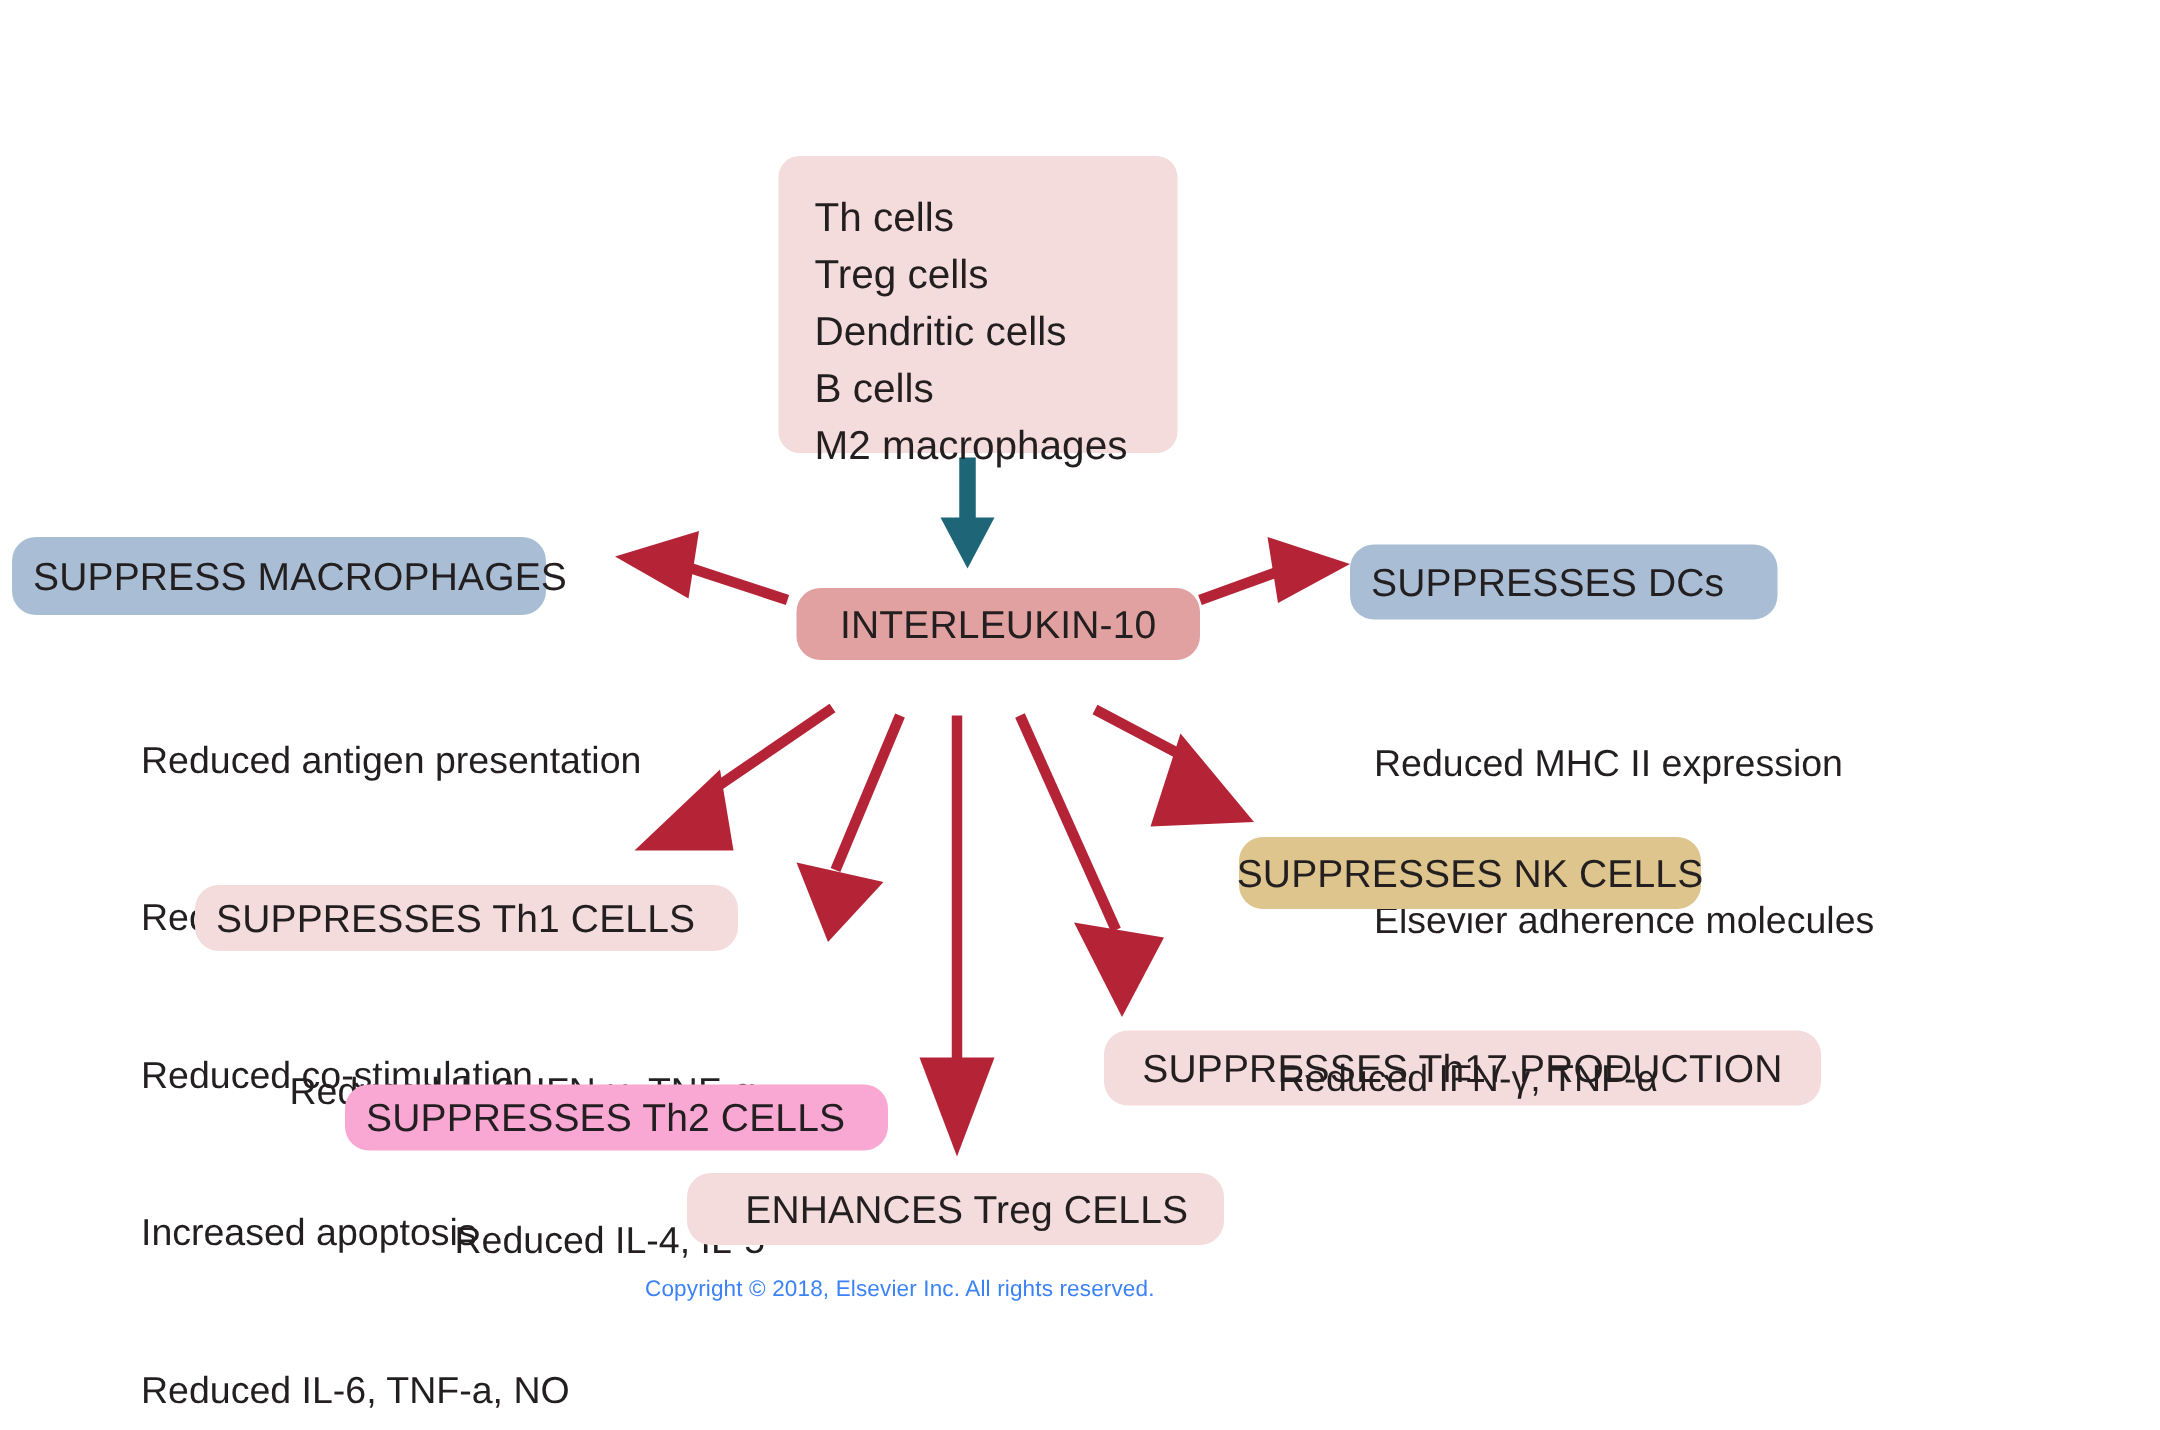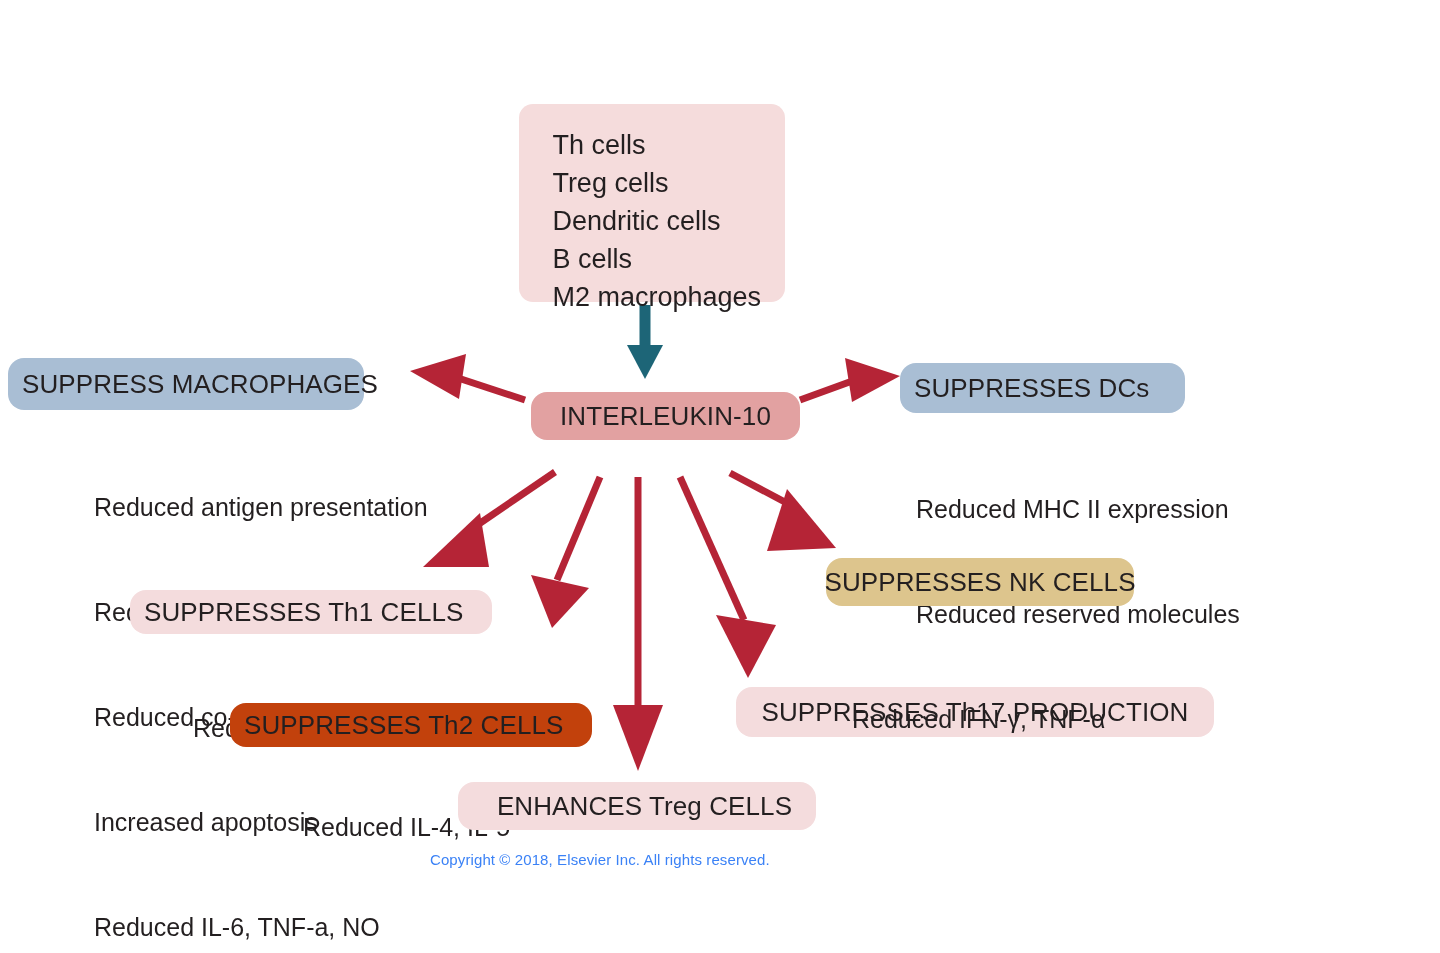--- a/index.html
+++ b/index.html
@@ -105,21 +105,21 @@
       <line x1="680" y1="477" x2="744" y2="620" stroke="#b52436" stroke-width="7"></line>
       <polygon points="716,615 776,625 748,678" fill="#b52436"></polygon>
     </g>
 
     <g>
       <line x1="730" y1="473" x2="800" y2="510" stroke="#b52436" stroke-width="7"></line>
       <polygon points="787,489 836,548 767,551" fill="#b52436"></polygon>
     </g>
   </svg>
 
-  <div class="node rounded-box src-box" style="left:519px; top:104px; width:266px; height:198px; background:#f5dcdc;justify-content:flex-end;">
+  <div class="node rounded-box src-box" style="left:519px; top:104px; width:266px; height:198px; background:#f5dcdc;">
     <span>Th cells
 Treg cells
 Dendritic cells
 B cells
 M2 macrophages</span>
   </div>
 
   <div class="node pill" style="left:531px; top:392px; width:269px; height:48px; background:#e2a1a1; justify-content:center;">
     <span class="cap-label">INTERLEUKIN-10</span>
   </div>
@@ -133,32 +133,32 @@
     <div>Reduced co-stimulation</div>
     <div>Increased apoptosis</div>
     <div>Reduced IL-6, TNF-a, NO</div>
   </div>
 
   <div class="node pill" style="left:900px; top:363px; width:285px; height:50px; background:#a9bed4;">
     <span class="cap-label">SUPPRESSES DCs</span>
   </div>
   <div class="detail" style="left:916px; top:422px;">
     <div>Reduced MHC II expression</div>
-    <div>Reduced reserved molecules</div>
+    <div>Elsevier adherence molecules</div>
     <div>Reduced co-stimulation</div>
   </div>
 
   <div class="node pill" style="left:130px; top:590px; width:362px; height:44px; background:#f4dcdd;">
     <span class="cap-label">SUPPRESSES Th1 CELLS</span>
   </div>
   <div class="detail" style="left:193px; top:641px;">
     <div>Reduced IL-2, IFN-γ, TNF-α</div>
   </div>
 
-  <div class="node pill" style="left:230px; top:703px; width:362px; height:44px; background:#c2410c;">
+  <div class="node pill" style="left:230px; top:723px; width:362px; height:44px; background:#f9a8d4;">
     <span class="cap-label">SUPPRESSES Th2 CELLS</span>
   </div>
   <div class="detail" style="left:303px; top:740px;">
     <div>Reduced IL-4, IL-5</div>
   </div>
 
   <div class="node pill" style="left:458px; top:782px; width:358px; height:48px; background:#f4dcdd; justify-content:center;padding-left:29px;">
     <span class="cap-label">ENHANCES Treg CELLS</span>
   </div>
 

